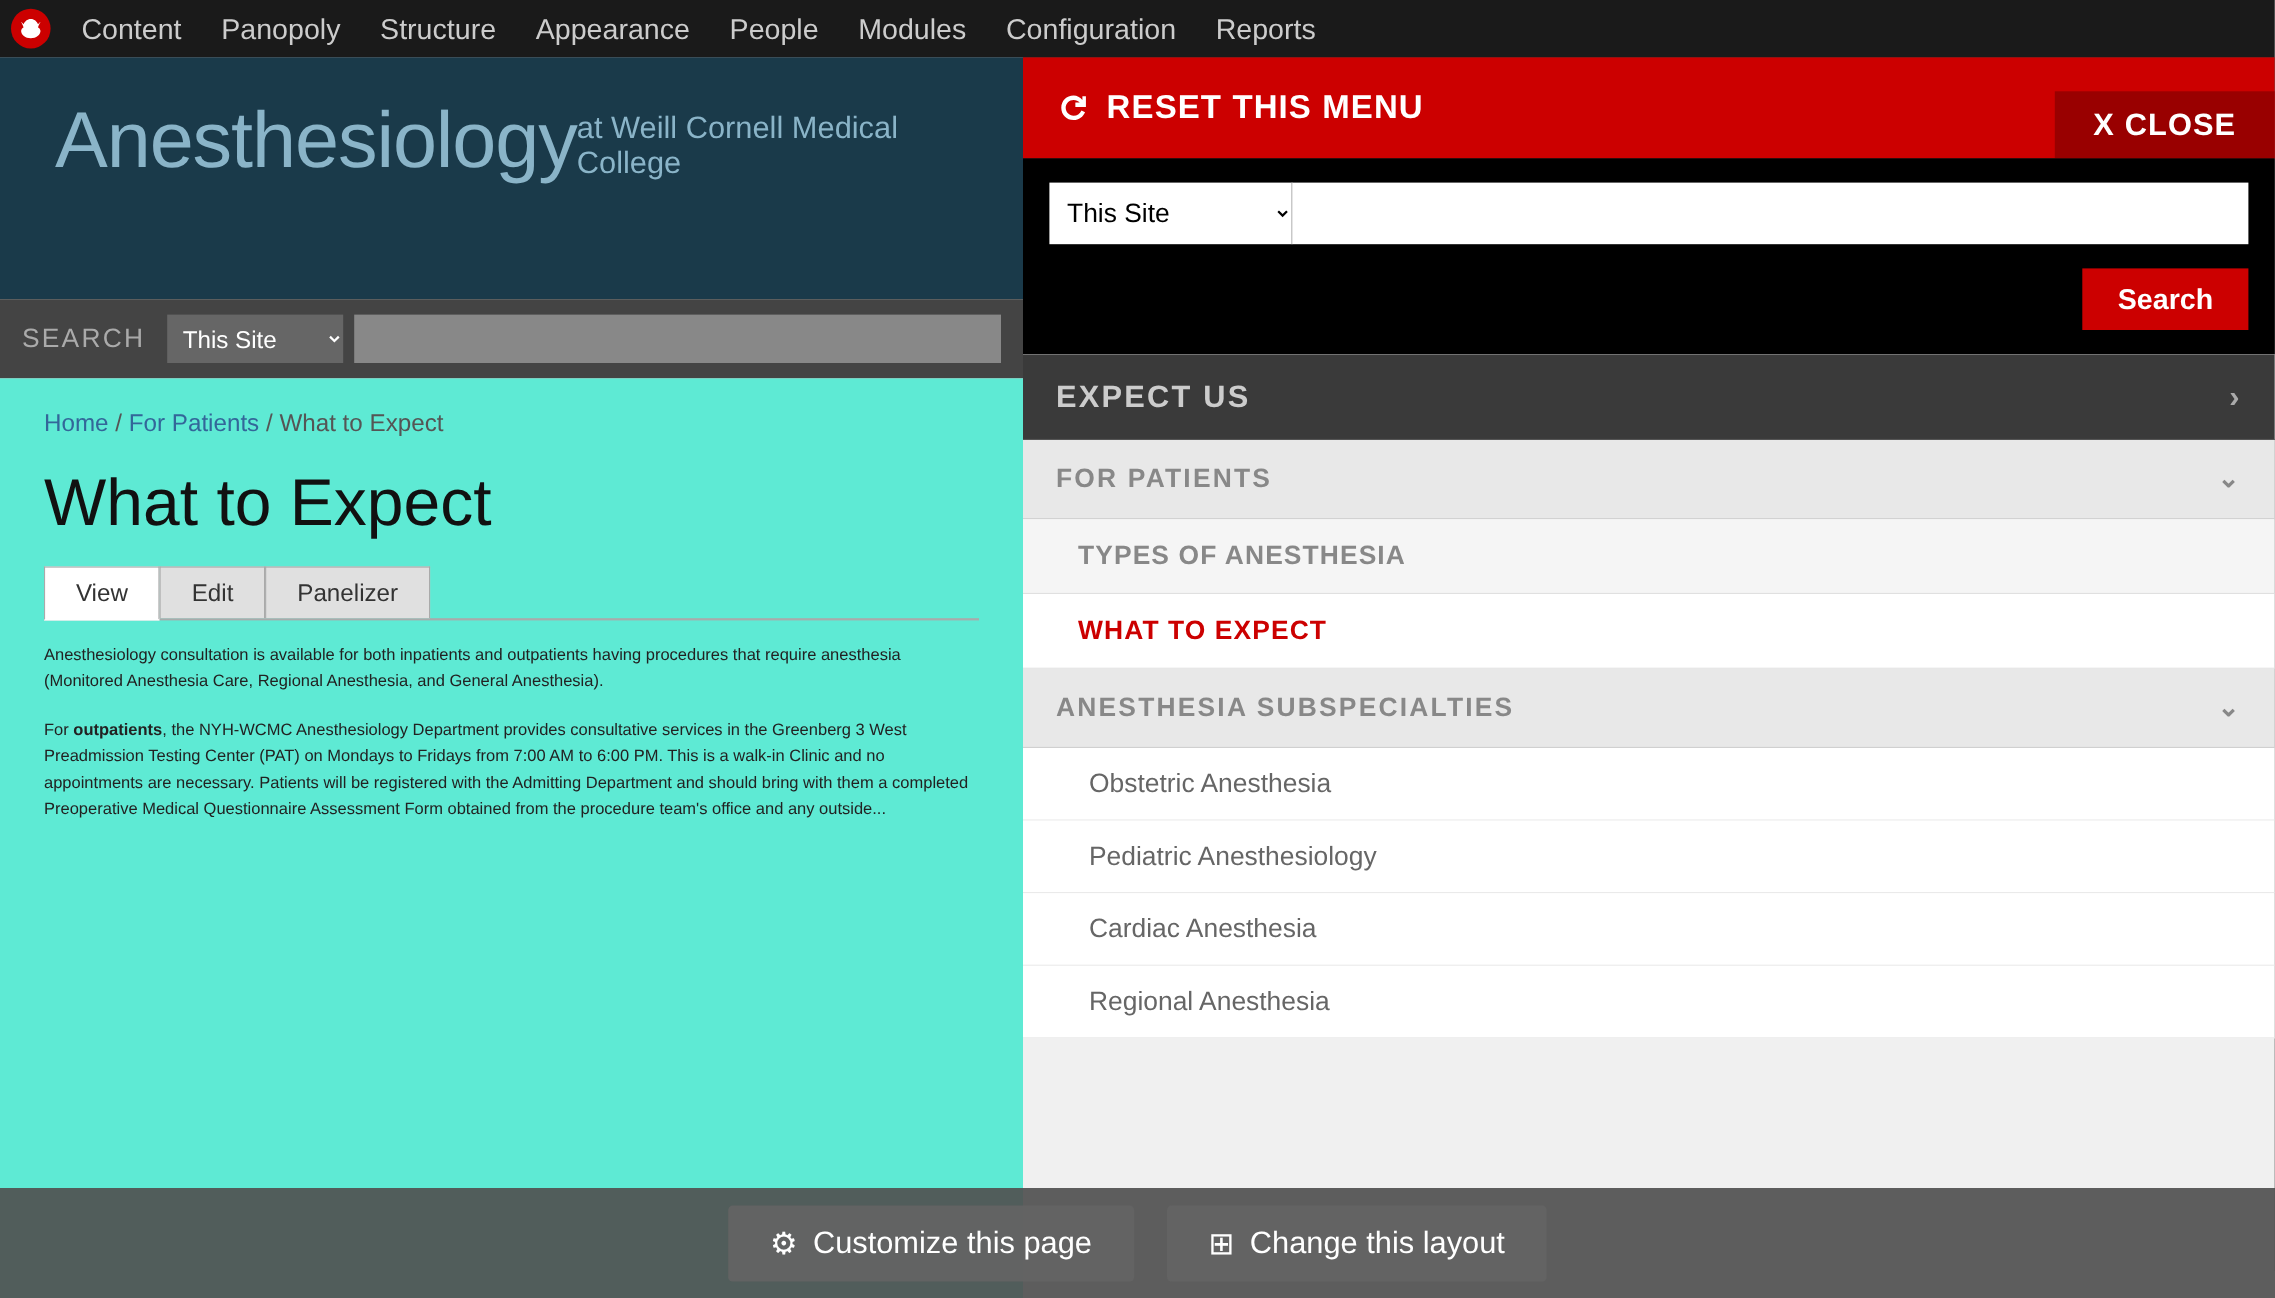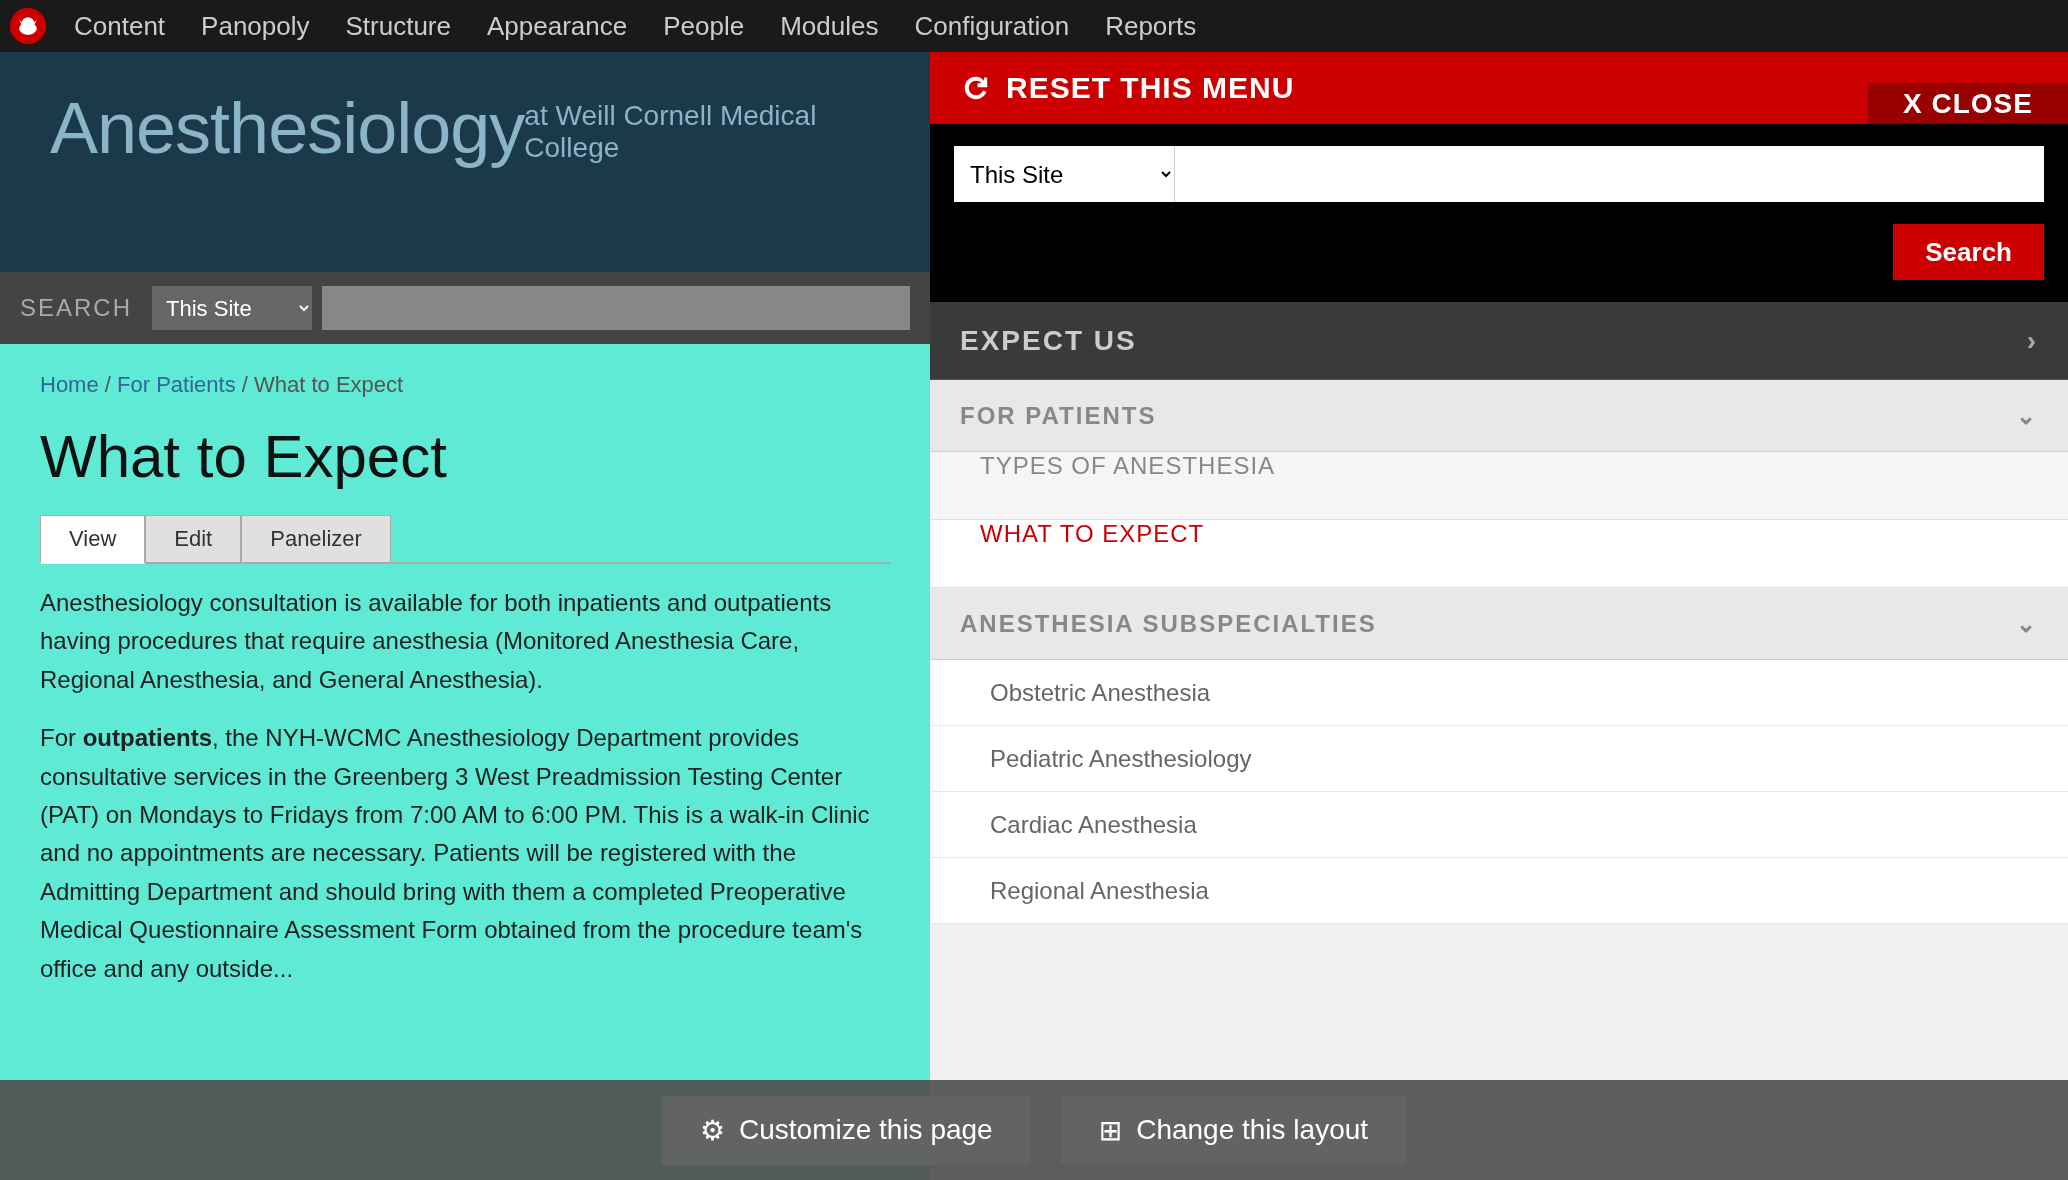--- a/index.html
+++ b/index.html
@@ -162,21 +162,21 @@
       border-bottom: none;
     }
     .edit-tab.active {
       background: #fff;
       border-bottom: 2px solid #fff;
       margin-bottom: -2px;
     }
 
     
     #page-body {
-      font-size: 24px;
+      font-size: 15px;
       line-height: 1.6;
       color: #222;
     }
     #page-body p { margin-bottom: 20px; }
     #page-body strong { font-weight: bold; }
 
     
     #bottom-bar {
       position: fixed;
       bottom: 0;
@@ -208,21 +208,21 @@
     #right-panel {
       flex: 1;
       background: #333;
       display: flex;
       flex-direction: column;
     }
 
     
     #right-top-bar {
       display: flex;
-      height: 72px;
+      height: 92px;
       background: #cc0000;
     }
     #reset-menu-btn {
       flex: 1;
       display: flex;
       align-items: center;
       gap: 14px;
       padding: 0 30px;
       color: #fff;
       font-size: 30px;
@@ -327,26 +327,27 @@
       font-weight: bold;
       letter-spacing: 2px;
       cursor: pointer;
       border-bottom: 1px solid #d0d0d0;
       text-transform: uppercase;
     }
     .nav-section-header .chevron-down { font-size: 24px; color: #888; }
 
     .nav-subitem {
       display: flex;
+      align-items: center;
       padding: 0 50px;
       height: 68px;
       background: #f5f5f5;
       color: #888;
       font-size: 24px;
-      font-weight: normal;
+      font-weight: bold;
       letter-spacing: 1px;
       cursor: pointer;
       border-bottom: 1px solid #e0e0e0;
       text-transform: uppercase;
     }
     .nav-subitem.active {
       background: #fff;
       color: #cc0000;
     }
 

